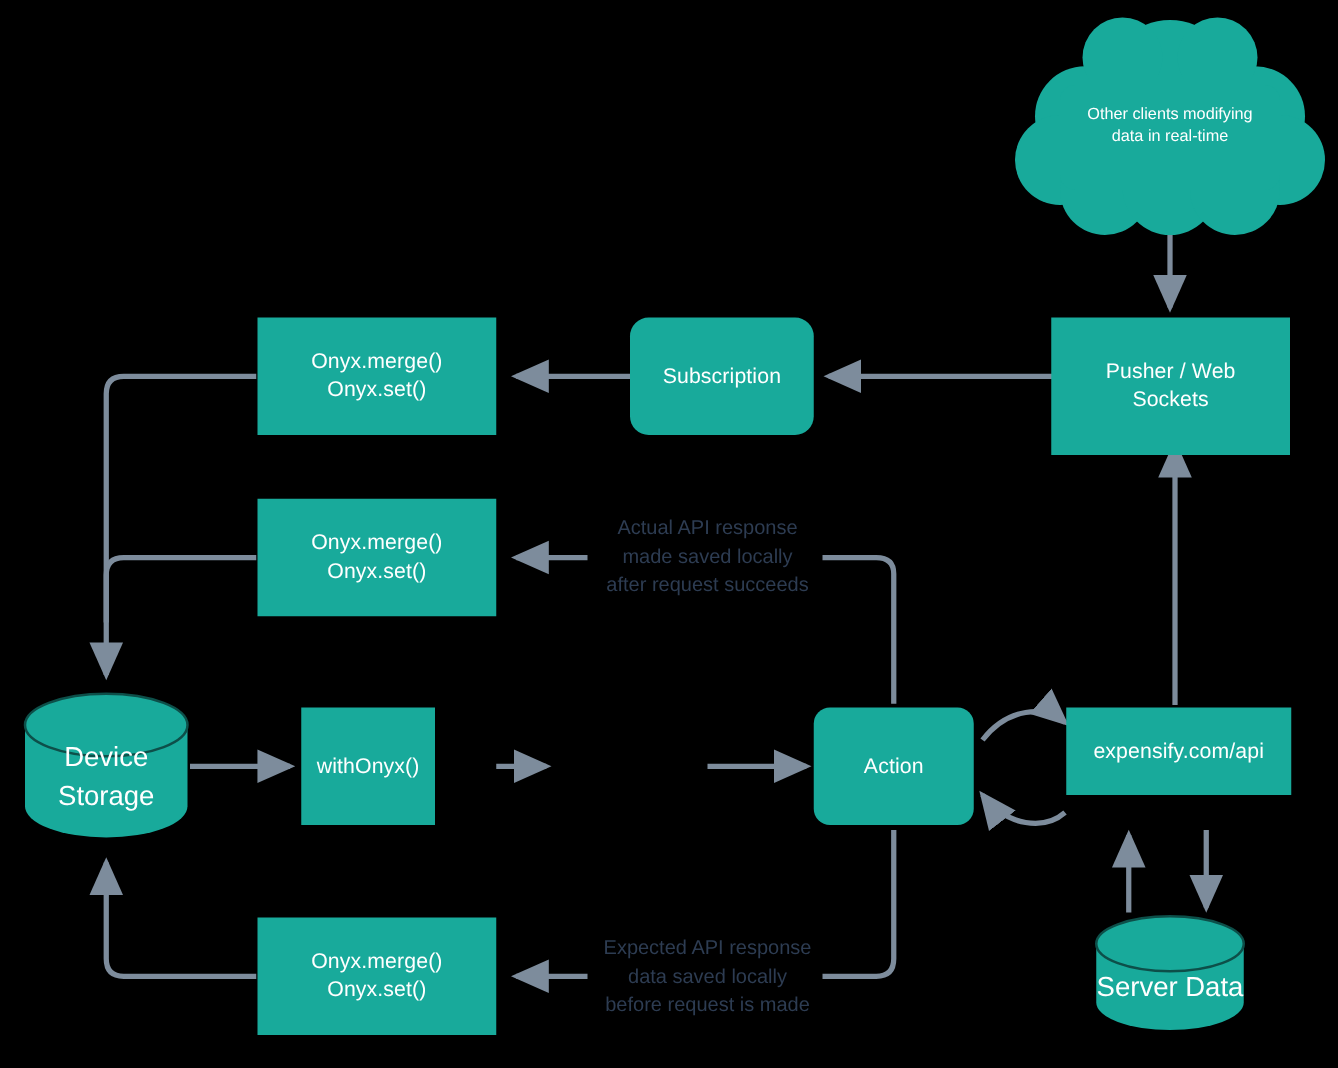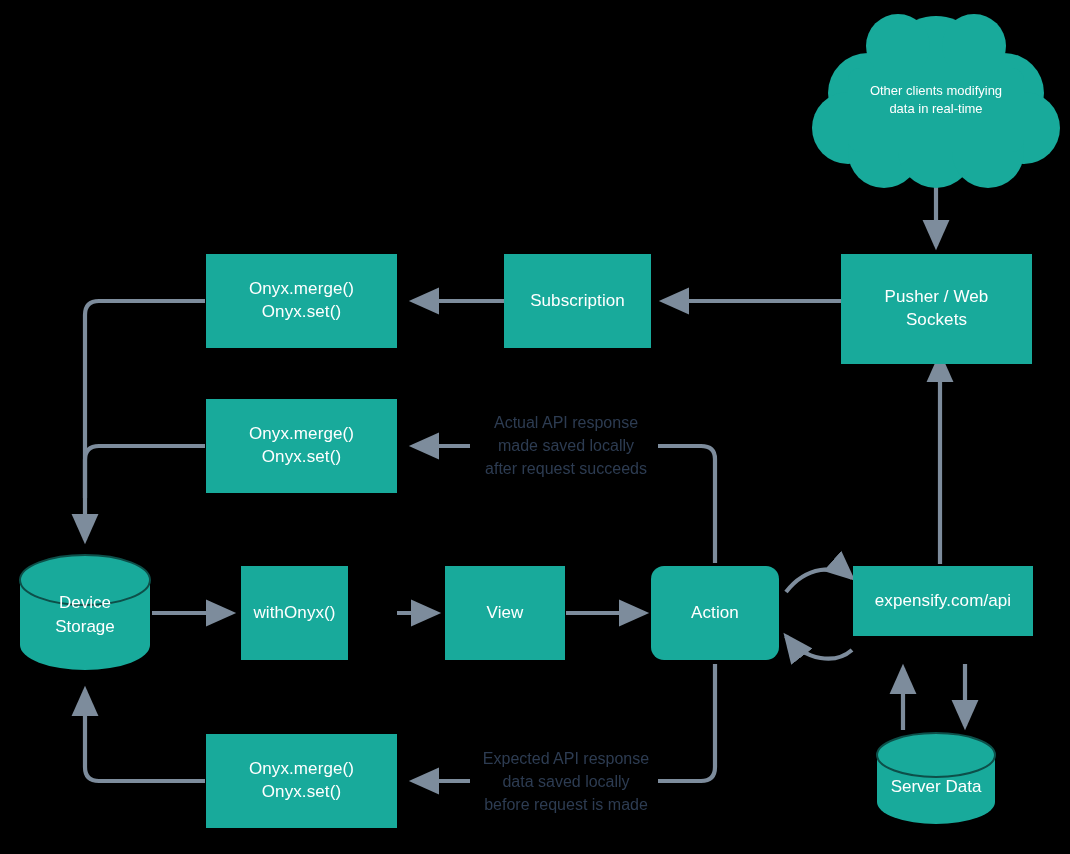--- a/index.html
+++ b/index.html
@@ -45,21 +45,21 @@
     color: #ffffff;
     font-size: 13px;
     line-height: 1.4;
     text-align: center;
     white-space: pre-line;
     pointer-events: none;
   }
   .cyl-label {
     position: absolute;
     color: #ffffff;
-    font-size: 17px;
+    font-size: 22px;
     line-height: 1.4;
     text-align: center;
     white-space: pre-line;
     pointer-events: none;
   }
   svg.layer {
     position: absolute;
     left: 0;
     top: 0;
     width: 1070px;
@@ -144,34 +144,33 @@
       <ellipse cx="936" cy="755" rx="59" ry="22" fill="#18aa9b" stroke="#0d4f49" stroke-width="2"></ellipse>
     </g>
   </svg>
 
   <div class="cloud-label" style="left:836px; top:82px; width:200px;">Other clients modifying
 data in real-time</div>
 
   <div class="node" style="left:841px; top:254px; width:191px; height:110px;">Pusher / Web
 Sockets</div>
 
-  <div class="node" style="left:504px; top:254px; width:147px; height:94px;">Subscription</div>
+  <div class="node" style="left:504px; top:254px; width:147px; height:94px;border-radius:15px;">Subscription</div>
 
   <div class="node" style="left:206px; top:254px; width:191px; height:94px;">Onyx.merge()
 Onyx.set()</div>
 
   <div class="node" style="left:206px; top:399px; width:191px; height:94px;">Onyx.merge()
 Onyx.set()</div>
 
   <div class="node" style="left:206px; top:734px; width:191px; height:94px;">Onyx.merge()
 Onyx.set()</div>
 
   <div class="node" style="left:241px; top:566px; width:107px; height:94px;">withOnyx()</div>
 
-  <div class="node" style="left:445px; top:566px; width:120px; height:94px;">View</div>
 
   <div class="node" style="left:651px; top:566px; width:128px; height:94px;border-radius:13px;">Action</div>
 
   <div class="node" style="left:853px; top:566px; width:180px; height:70px;">expensify.com/api</div>
 
   <div class="cyl-label" style="left:20px; top:591px; width:130px;">Device
 Storage</div>
 
   <div class="cyl-label" style="left:877px; top:775px; width:118px;">Server Data</div>
 

